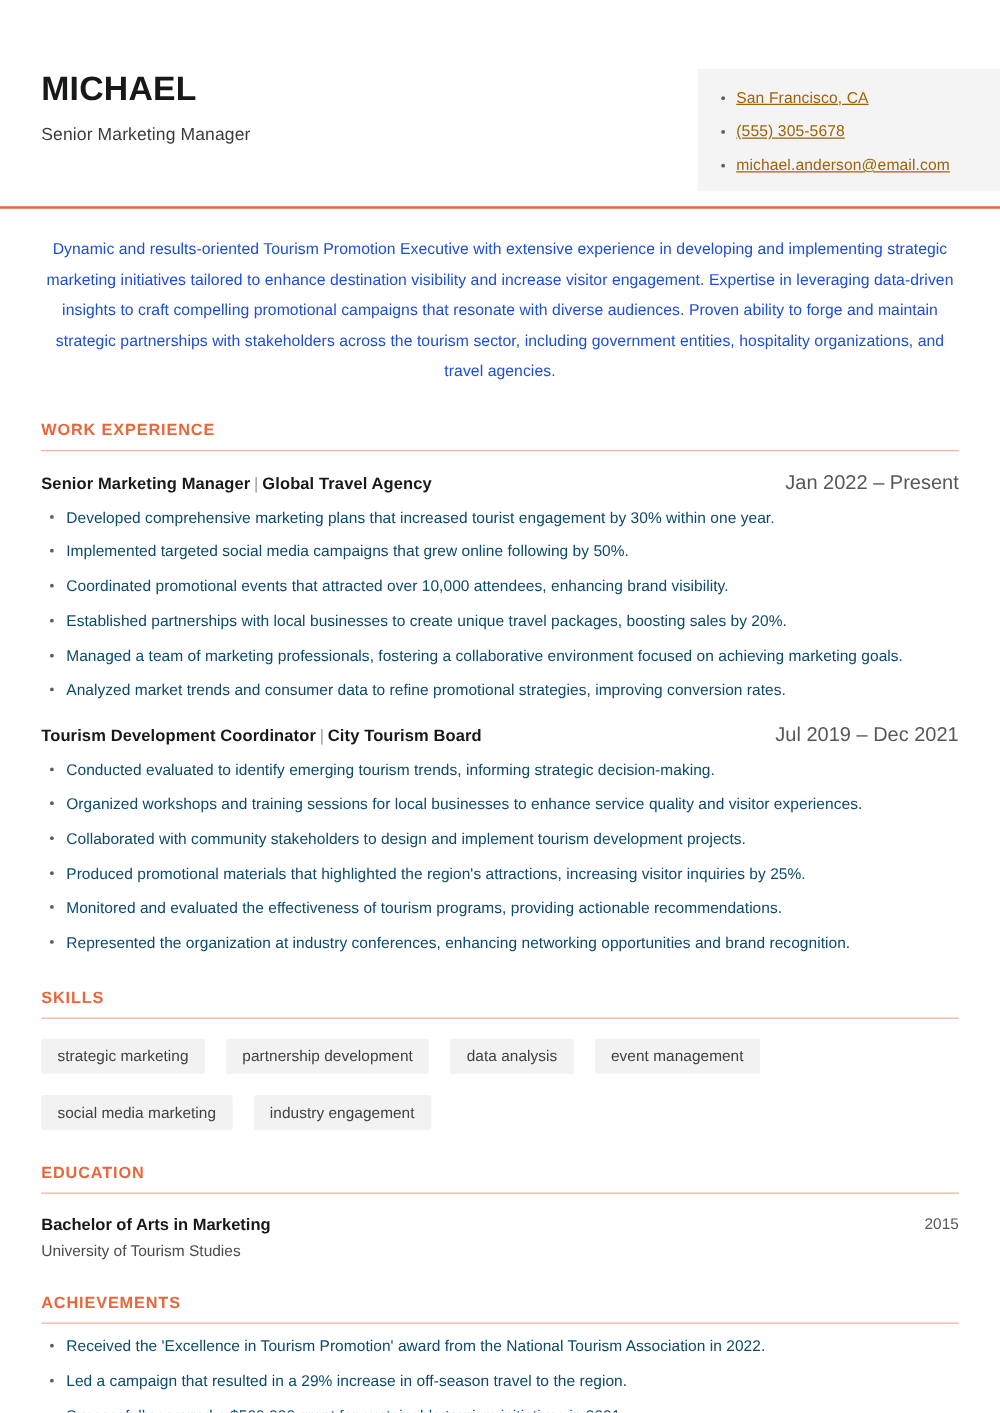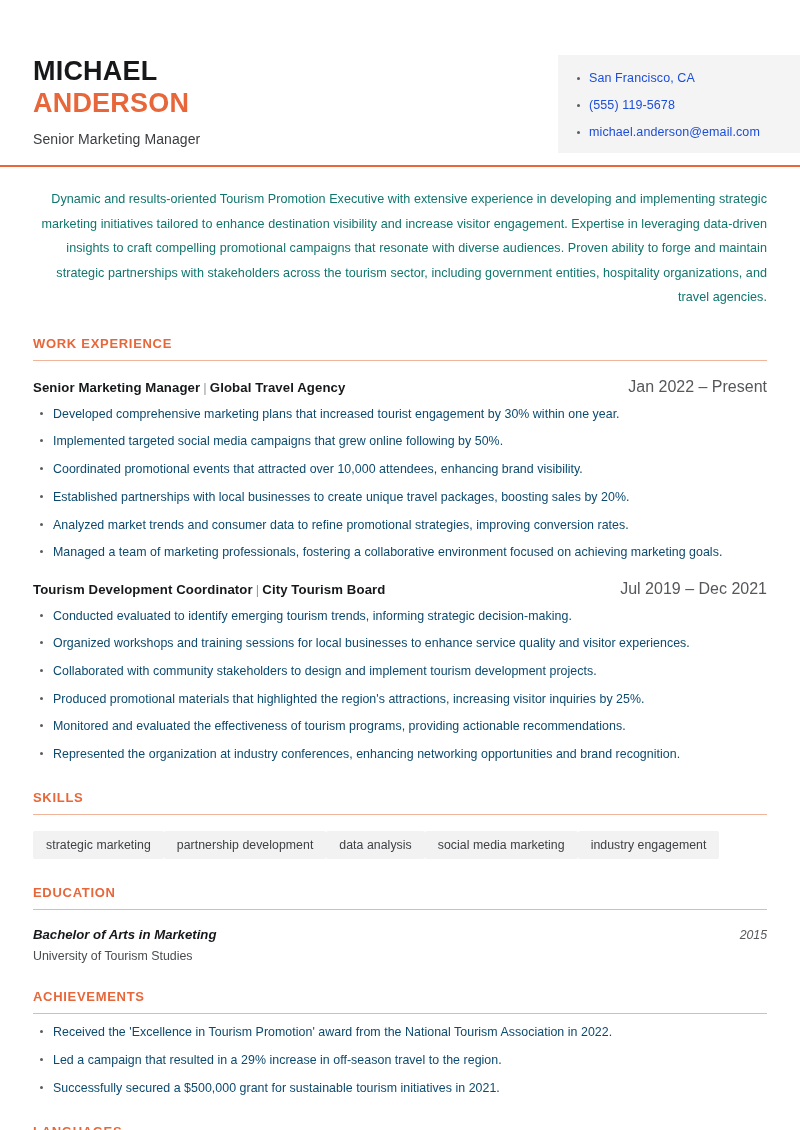--- a/index.html
+++ b/index.html
@@ -52,24 +52,25 @@
 
   .contact-box {
     width: 242px;
     background: #f4f4f4;
     padding: 16px 0 14px 18px;
     margin-top: 5px;
   }
   .contact-item {
     position: relative;
     font-size: 12.5px;
-    color: #1d4ed8;
+    color: #a16207;
     padding-left: 13px;
     margin-bottom: 13px;
     letter-spacing: 0.1px;
+    text-decoration: underline;
   }
   .contact-item:last-child { margin-bottom: 0; }
   .contact-item::before {
     content: "";
     position: absolute;
     left: 1px;
     top: 6px;
     width: 3px;
     height: 3px;
     border-radius: 50%;
@@ -83,22 +84,22 @@
     margin-top: 12px;
   }
 
   
   .body { padding: 0 33px; }
 
   .summary {
     margin-top: 20px;
     font-size: 12.6px;
     line-height: 1.95;
-    color: #0f766e;
-    text-align: right;
+    color: #1d4ed8;
+    text-align: center;
     letter-spacing: 0.05px;
   }
 
   
   .section { margin-top: 26px; }
 
   .section-title {
     font-size: 13px;
     font-weight: bold;
     color: #e8673a;
@@ -155,40 +156,39 @@
     width: 3px;
     height: 3px;
     border-radius: 50%;
     background: #5a5c5f;
   }
 
   
   .chips {
     display: flex;
     flex-wrap: wrap;
-    gap: 0;
+    gap: 17px;
     margin-top: 16px;
   }
   .chip {
     background: #f2f2f2;
     border-radius: 2px;
     padding: 7px 13px;
     font-size: 12.3px;
     color: #3f4144;
     letter-spacing: 0.05px;
     white-space: nowrap;
   }
 
   
   .edu-head {
     display: flex;
-    align-items: center;
+    align-items: flex-start;
     justify-content: space-between;
     margin-top: 17px;
-    font-style: italic;
   }
   .edu-degree {
     font-size: 13.2px;
     font-weight: bold;
     color: #16181a;
   }
   .edu-year {
     font-size: 12.3px;
     color: #55575a;
   }
@@ -202,28 +202,27 @@
 </style>
 </head>
 <body>
 
 <div class="page">
 
   <div class="header">
     <div class="header-left">
       <div class="name-line">
         <div class="name-first">MICHAEL</div>
-        <div class="name-last">ANDERSON</div>
       </div>
       <div class="job-title">Senior Marketing Manager</div>
     </div>
 
     <div class="contact-box">
       <div class="contact-item">San Francisco, CA</div>
-      <div class="contact-item">(555) 119-5678</div>
+      <div class="contact-item">(555) 305-5678</div>
       <div class="contact-item">michael.anderson@email.com</div>
     </div>
   </div>
   <div class="header-rule"></div>
 
   <div class="body">
 
     <div class="summary">Dynamic and results-oriented Tourism Promotion Executive with extensive experience in developing and implementing strategic marketing initiatives tailored to enhance destination visibility and increase visitor engagement. Expertise in leveraging data-driven insights to craft compelling promotional campaigns that resonate with diverse audiences. Proven ability to forge and maintain strategic partnerships with stakeholders across the tourism sector, including government entities, hospitality organizations, and travel agencies.</div>
 
     <div class="section">
@@ -235,22 +234,22 @@
           <div class="entry-title">
             <span>Senior Marketing Manager</span><span class="entry-sep">|</span><span>Global Travel Agency</span>
           </div>
           <div class="entry-date">Jan 2022 – Present</div>
         </div>
         <ul class="bullets">
           <li>Developed comprehensive marketing plans that increased tourist engagement by 30% within one year.</li>
           <li>Implemented targeted social media campaigns that grew online following by 50%.</li>
           <li>Coordinated promotional events that attracted over 10,000 attendees, enhancing brand visibility.</li>
           <li>Established partnerships with local businesses to create unique travel packages, boosting sales by 20%.</li>
+          <li>Managed a team of marketing professionals, fostering a collaborative environment focused on achieving marketing goals.</li>
           <li>Analyzed market trends and consumer data to refine promotional strategies, improving conversion rates.</li>
-          <li>Managed a team of marketing professionals, fostering a collaborative environment focused on achieving marketing goals.</li>
         </ul>
       </div>
 
       <div class="entry">
         <div class="entry-head">
           <div class="entry-title">
             <span>Tourism Development Coordinator</span><span class="entry-sep">|</span><span>City Tourism Board</span>
           </div>
           <div class="entry-date">Jul 2019 – Dec 2021</div>
         </div>
@@ -265,20 +264,21 @@
       </div>
     </div>
 
     <div class="section">
       <div class="section-title">SKILLS</div>
       <div class="section-rule"></div>
       <div class="chips">
         <span class="chip">strategic marketing</span>
         <span class="chip">partnership development</span>
         <span class="chip">data analysis</span>
+        <span class="chip">event management</span>
         <span class="chip">social media marketing</span>
         <span class="chip">industry engagement</span>
       </div>
     </div>
 
     <div class="section">
       <div class="section-title">EDUCATION</div>
       <div class="section-rule"></div>
       <div>
         <div class="edu-head">

